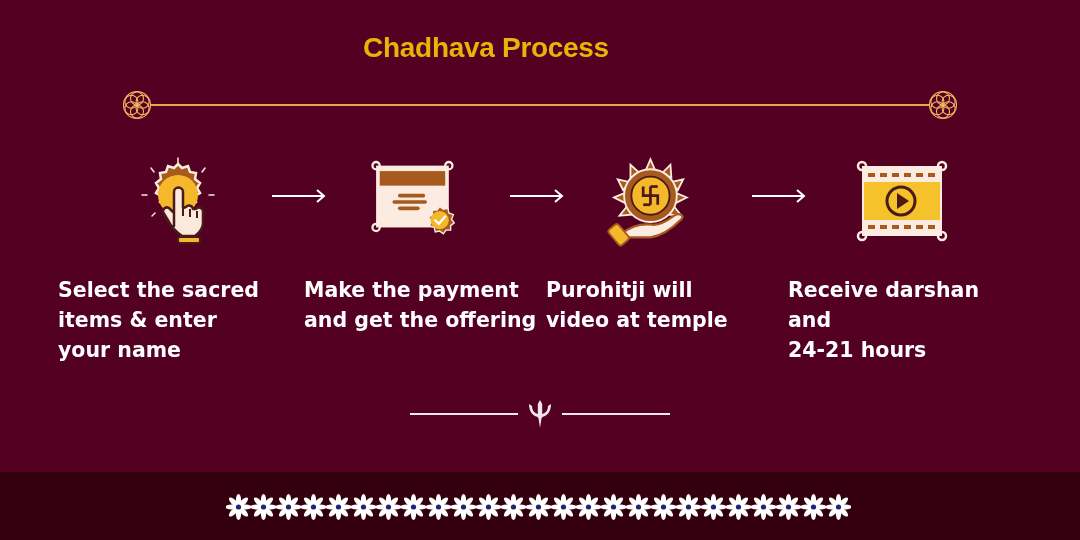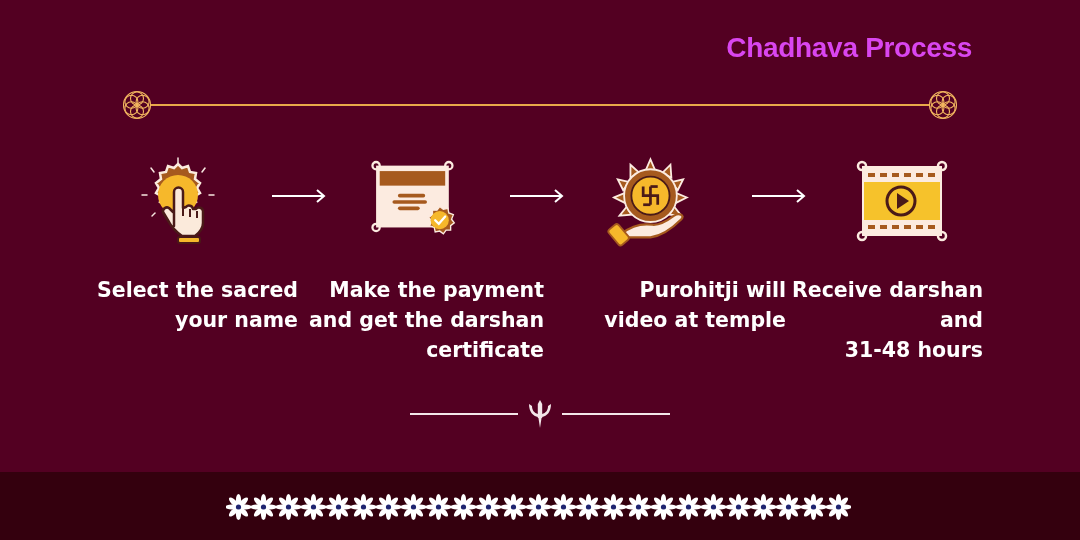--- a/index.html
+++ b/index.html
@@ -4,35 +4,35 @@
   <style>
     html, body { margin: 0; padding: 0; }
     body {
       width: 1080px; height: 540px; overflow: hidden;
       background: #530022;
       font-family: "DejaVu Sans", "Liberation Sans", sans-serif;
       position: relative;
     }
     .main { position: absolute; left: 0; top: 0; width: 1080px; height: 472px; background: #530022; }
     .title {
-      position: absolute; top: 32px; left: 0; width: 972px; text-align: right;
-      color: #d946ef; font-size: 28px; font-weight: bold; letter-spacing: -0.3px;
+      position: absolute; top: 32px; left: 0; width: 972px; text-align: center;
+      color: #eab308; font-size: 28px; font-weight: bold; letter-spacing: -0.3px;
       font-family: "Liberation Sans", sans-serif;
     }
     .divider { position: absolute; top: 90px; left: 122px; width: 836px; height: 30px; }
     .divider .line { position: absolute; left: 28px; right: 28px; top: 14px; height: 1.5px; background: #E8A94A; }
     .rosette { position: absolute; top: 0; width: 30px; height: 30px; }
     .rosette.left { left: 0; }
     .rosette.right { right: 0; }
 
     .icon { position: absolute; width: 100px; height: 100px; top: 152px; }
     .arrow { position: absolute; top: 186px; width: 58px; height: 20px; }
 
     .step-text {
-      position: absolute; top: 275px; width: 240px; text-align: right;
+      position: absolute; top: 275px; width: 240px; text-align: left;
       color: #FFFFFF; font-size: 20.5px; font-weight: bold; line-height: 30px;
     }
 
     .bottom-orn { position: absolute; top: 398px; left: 408px; width: 264px; height: 32px; }
     .bottom-orn .l { position: absolute; top: 15px; height: 1.5px; background: #F3E6E9; width: 108px; }
 
     .footer { position: absolute; left: 0; top: 472px; width: 1080px; height: 68px; background: #34000E; }
     .flowers { position: absolute; left: 226px; top: 494px; height: 26px; display: flex; }
     .flowers svg { margin-right: 0px; }
   </style>
@@ -165,34 +165,34 @@
     <g fill="none" stroke="#FCEBE0" stroke-width="2.5">
       <circle cx="10" cy="14" r="4"></circle>
         <circle cx="90" cy="14" r="4"></circle>
       <circle cx="10" cy="84" r="4"></circle>
         <circle cx="90" cy="84" r="4"></circle>
     </g>
   </svg>
 
   <div class="step-text" style="left:58px">
     <div>Select the sacred</div>
+    <div>items &amp; enter</div>
     <div>your name</div>
   </div>
   <div class="step-text" style="left:304px">
     <div>Make the payment</div>
-    <div>and get the darshan</div>
-    <div>certificate</div>
+    <div>and get the offering</div>
   </div>
   <div class="step-text" style="left:546px">
     <div>Purohitji will</div>
     <div>video at temple</div>
   </div>
-  <div class="step-text" style="left:743px">
+  <div class="step-text" style="left:788px">
     <div>Receive darshan and</div>
-    <div>31-48 hours</div>
+    <div>24-21 hours</div>
   </div>
 
   <div class="bottom-orn">
     <div class="l" style="left:2px"></div>
     <svg style="position:absolute;left:119px;top:1px;width:26px;height:30px" viewBox="0 0 26 30">
       <g fill="#F3E6E9">
         <path d="M13 1 l2.2 4 v14 h-4.4 v-14z"></path>
         <path d="M2 5 c0 8 4 12 9 13 v-3 c-4-1-6-4-6-8z"></path>
         <path d="M24 5 c0 8-4 12-9 13 v-3 c4-1 6-4 6-8z"></path>
         <path d="M11.3 18 h3.4 l-1.7 11z"></path>

